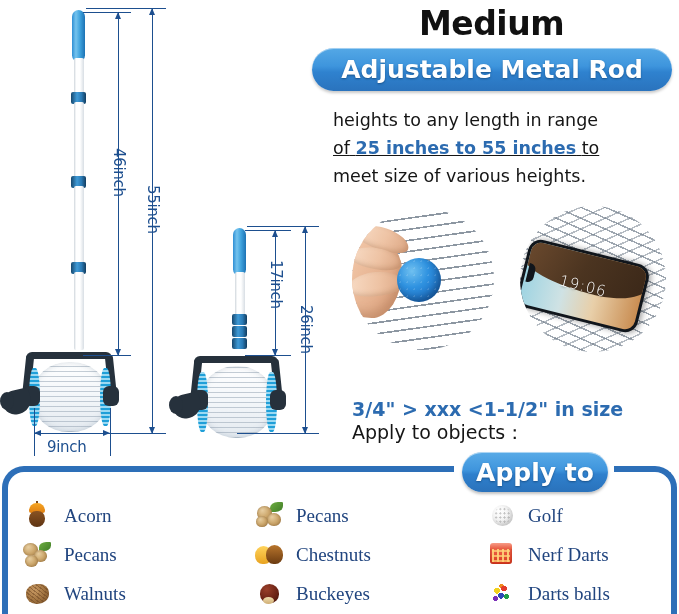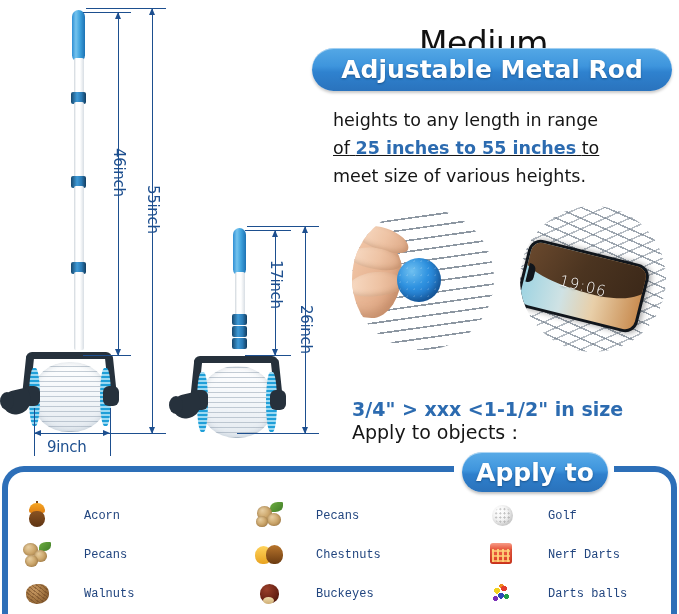--- a/index.html
+++ b/index.html
@@ -44,22 +44,22 @@
   .vline{position:absolute;width:1px;background:#1d4f8f;}
   .hline{position:absolute;height:1px;background:#1d4f8f;}
   .arw{position:absolute;width:0;height:0;}
   .arw-up{border-left:3.5px solid transparent;border-right:3.5px solid transparent;border-bottom:7px solid #1d4f8f;}
   .arw-dn{border-left:3.5px solid transparent;border-right:3.5px solid transparent;border-top:7px solid #1d4f8f;}
   .arw-lf{border-top:3.5px solid transparent;border-bottom:3.5px solid transparent;border-right:7px solid #1d4f8f;}
   .arw-rt{border-top:3.5px solid transparent;border-bottom:3.5px solid transparent;border-left:7px solid #1d4f8f;}
 
   
   .title-medium{
-    position:absolute;font-family:"DejaVu Sans",sans-serif;font-weight:normal;
-    font-size:33px;color:#111;letter-spacing:-0.5px;margin-top:20px;
+    position:absolute;font-family:"DejaVu Sans",sans-serif;font-weight:bold;
+    font-size:33px;color:#111;letter-spacing:-0.5px;
   }
   .pill{
     position:absolute;border-radius:999px;
     background:linear-gradient(180deg,#54a8e6 0%,#3e95dd 42%,#2f82cf 56%,#2a73bd 100%);
     box-shadow:0 2px 3px rgba(0,0,0,.22), inset 0 1px 0 rgba(255,255,255,.45);
     display:flex;align-items:center;justify-content:center;
     color:#fff;font-family:"DejaVu Sans",sans-serif;font-weight:bold;
     text-shadow:0 1px 2px rgba(10,50,90,.55);
   }
   .bodytxt{
@@ -156,21 +156,21 @@
     color:#fff;font-family:"DejaVu Sans",sans-serif;font-weight:bold;font-size:25px;
     text-shadow:0 1px 2px rgba(10,50,90,.55);
   }
   .grid{
     position:absolute;left:22px;top:500px;width:640px;
     display:grid;grid-template-columns:232px 232px 176px;
     row-gap:7px;
   }
   .item{display:flex;align-items:center;gap:12px;height:32px;}
   .item-label{
-    color:#21457f;font-family:Liberation Mono, monospace;font-size:12px;white-space:nowrap;margin-left:20px;
+    color:#21457f;font-family:Liberation Serif, serif;font-size:19px;white-space:nowrap;
   }
   .ico{width:30px;height:28px;position:relative;flex:none;}
 
   
   .i-acorn-cap{position:absolute;left:7px;top:1px;width:16px;height:10px;border-radius:9px 9px 3px 3px;
      background:linear-gradient(180deg,#f6a623 0%,#e07f12 100%);}
   .i-acorn-nut{position:absolute;left:7px;top:9px;width:16px;height:16px;border-radius:45% 45% 50% 50%;
      background:linear-gradient(180deg,#8a5322 0%,#5e3413 100%);}
   .i-acorn-stem{position:absolute;left:14px;top:-1px;width:2px;height:4px;background:#7a4a1c;}
 

